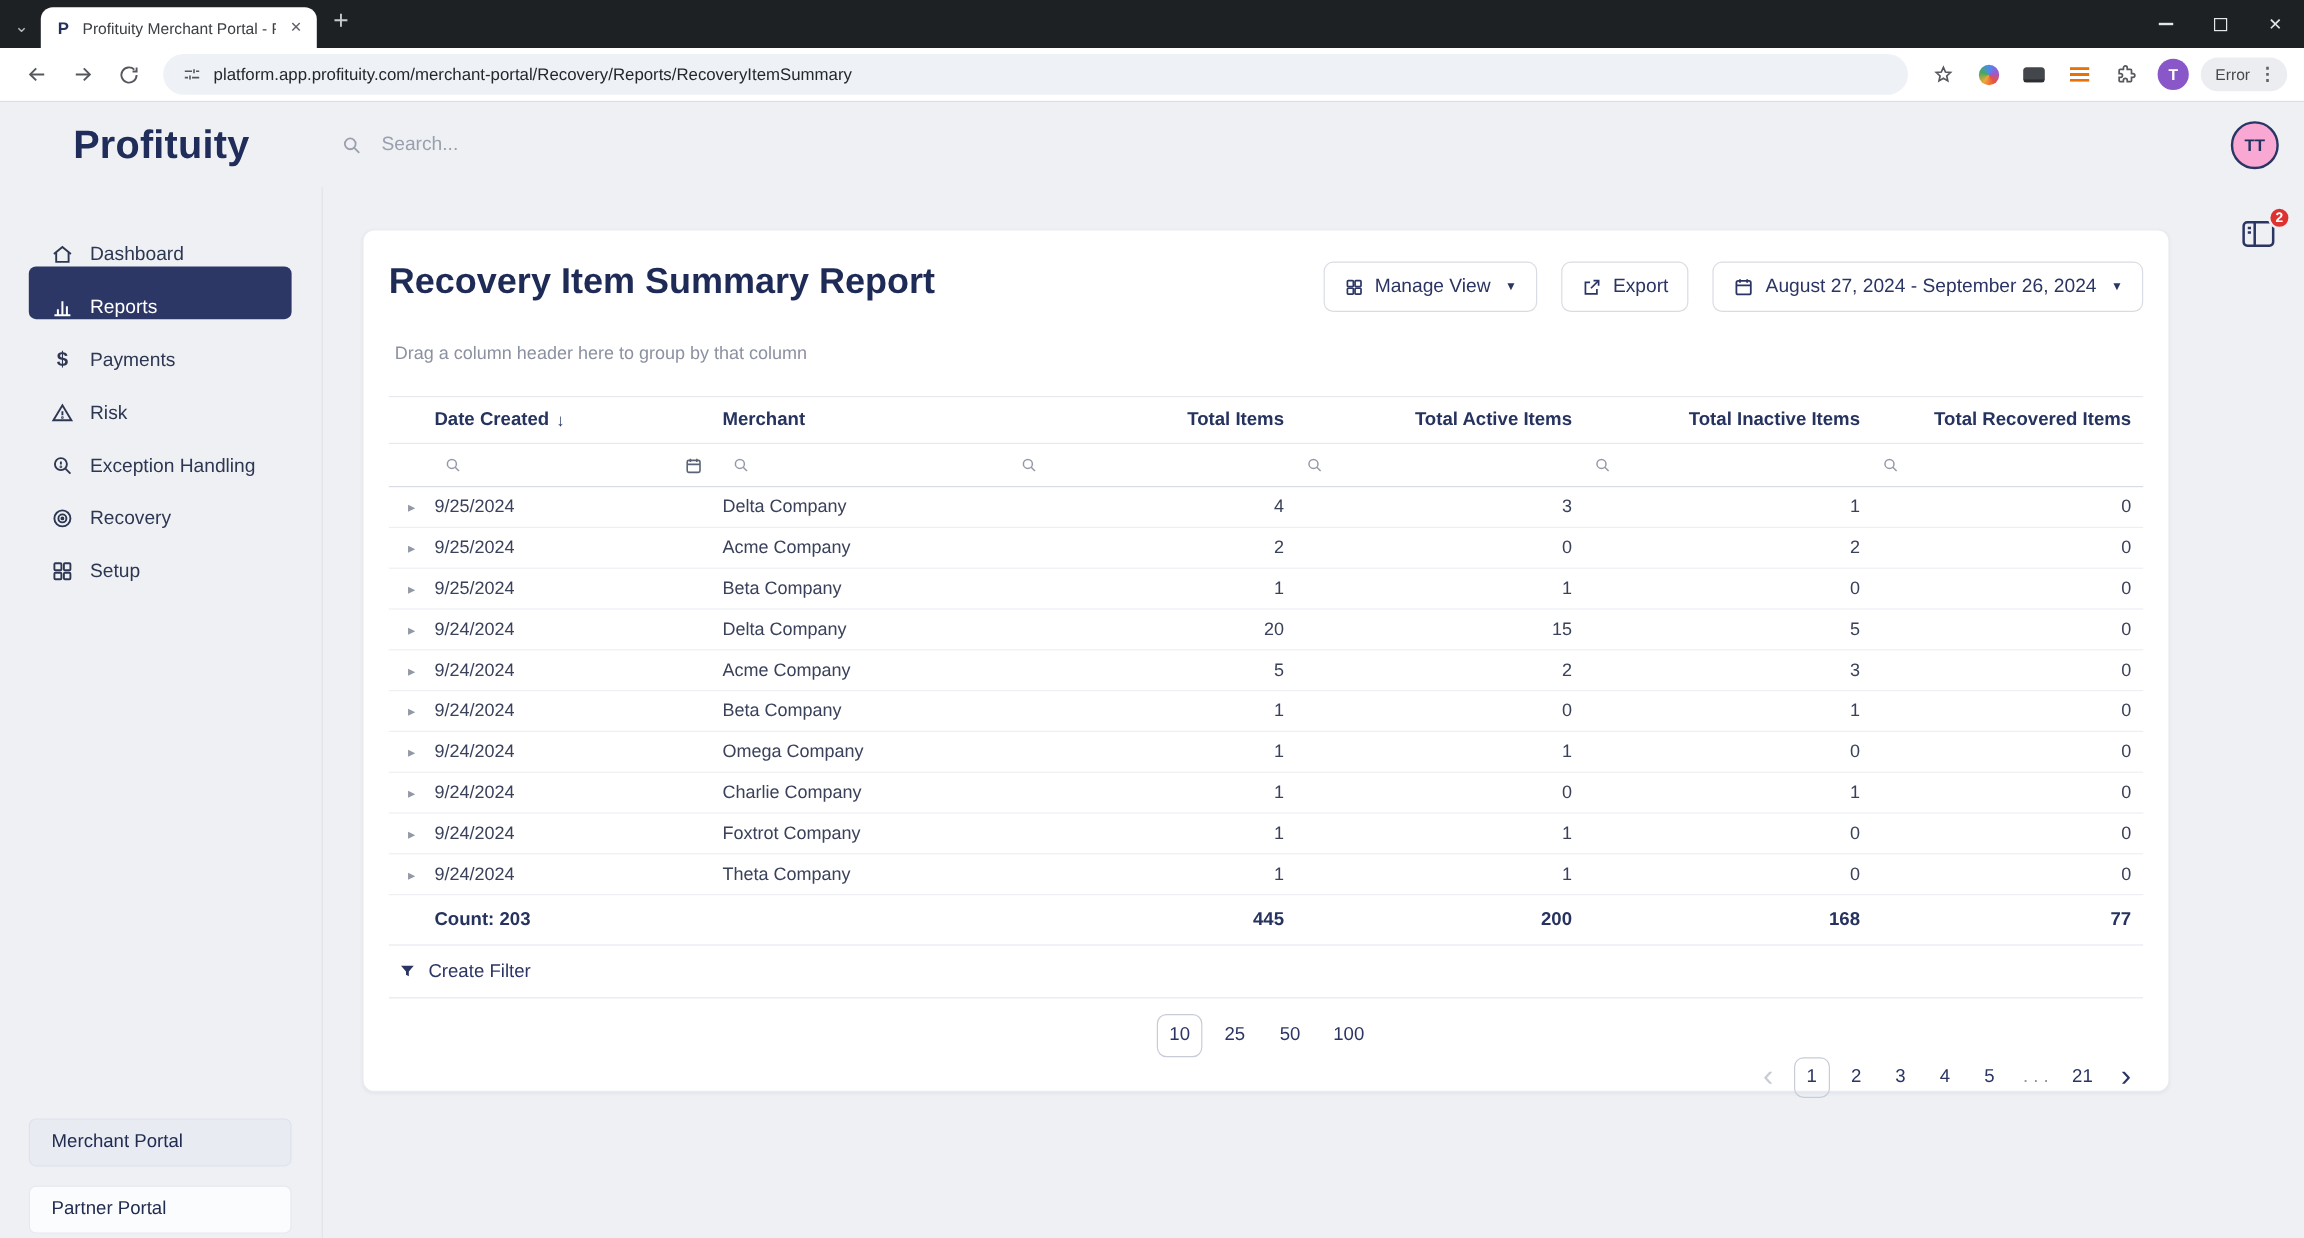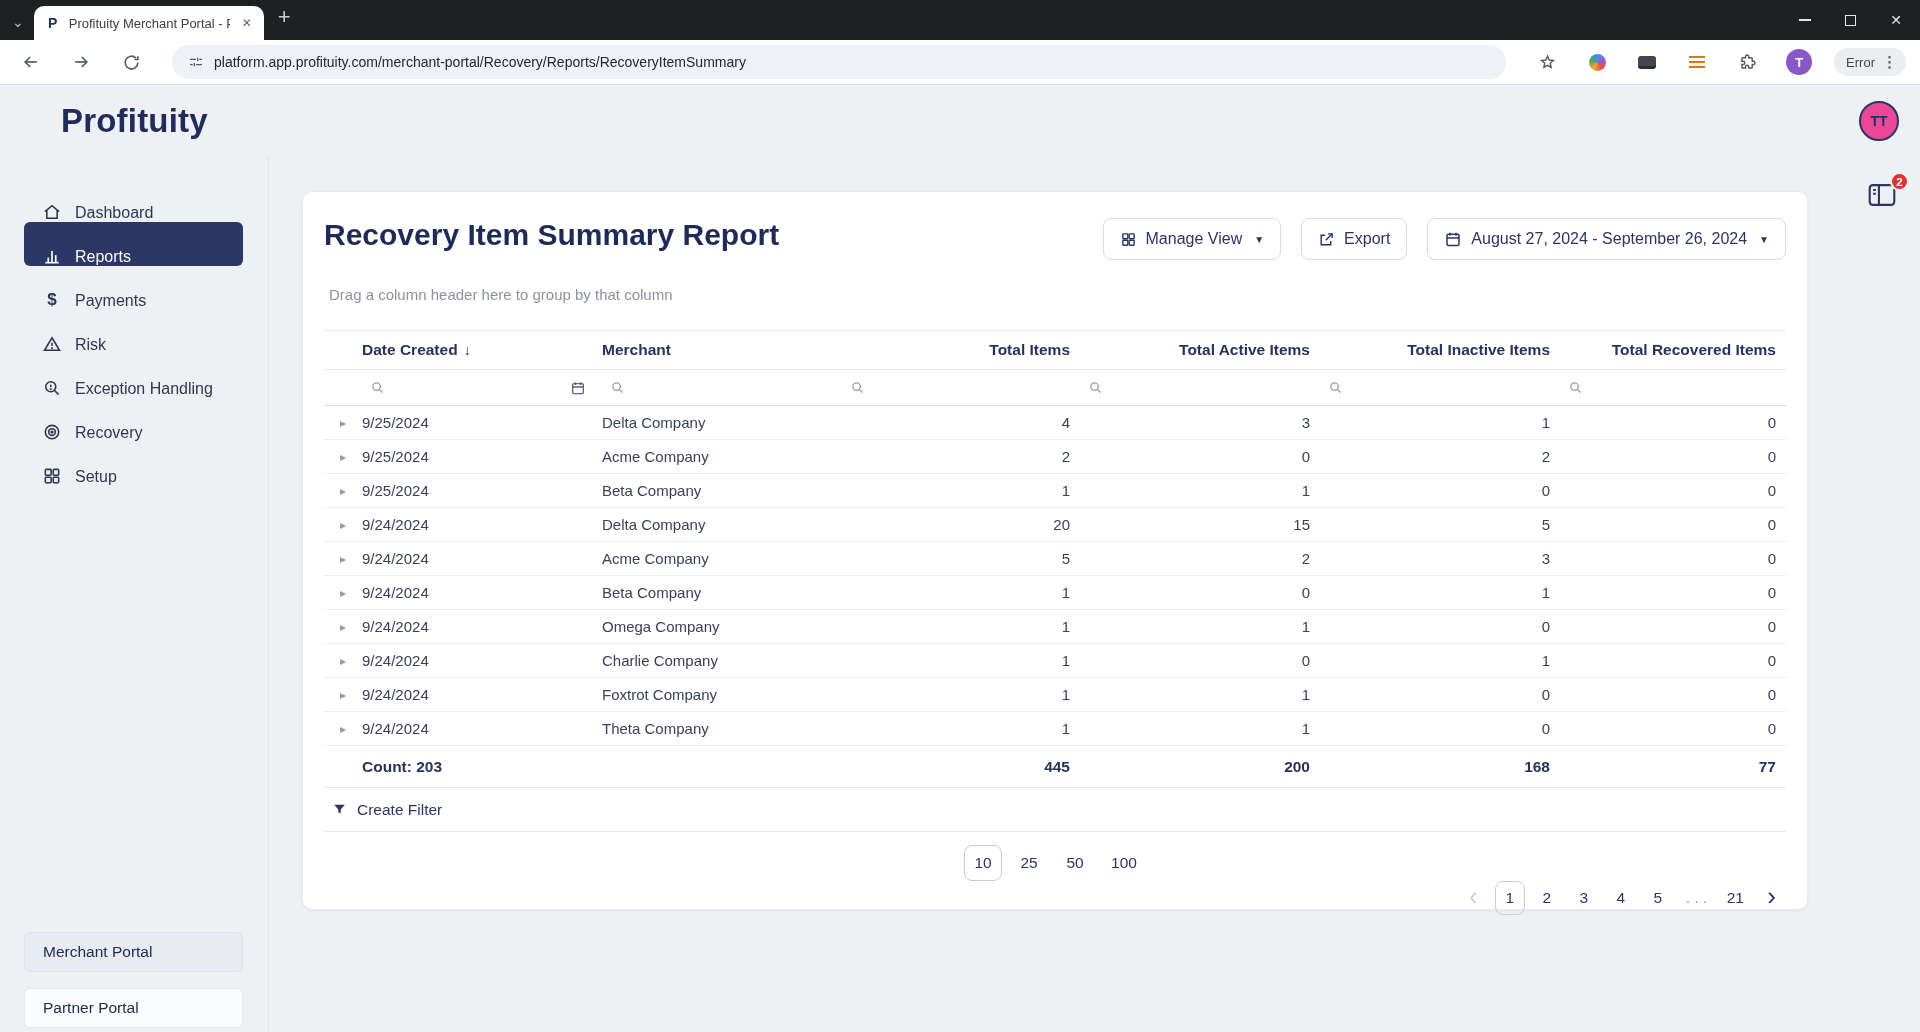--- a/index.html
+++ b/index.html
@@ -20,21 +20,21 @@
   .tab-title { flex:1; font-size:13px; color:#3c4043; white-space:nowrap; overflow:hidden; }
   .tab-close { color:#5f6368; font-size:12px; padding:2px 4px; cursor:pointer; }
   .newtab { color:#c6c9cd; font-size:22px; line-height:1; margin:0 0 12px 14px; cursor:pointer; }
   .wincontrols { position:absolute; right:18px; top:0; height:40px; display:flex; align-items:center; gap:34px; }
   .wc { color:#e4e6e9; font-size:14px; cursor:pointer; display:flex; align-items:center; justify-content:center; }
   .wc-max { width:11px; height:11px; border:1.5px solid #e4e6e9; }
   .wc-min { width:12px; border-bottom:2px solid #e4e6e9; height:2px; }
 
   .toolbar {
     height: 45px; background:#fff; border-bottom:1px solid #dcdfe4;
-    display:flex; align-items:center; padding:0 14px; gap:16px;
+    display:flex; align-items:center; padding:0 14px; gap:4px;
   }
   .tbtn { width:34px; height:34px; display:flex; align-items:center; justify-content:center; color:#55585e; cursor:pointer; flex:0 0 auto; }
   .urlbar {
     flex:1; height:34px; background:#eef1f5; border-radius:17px; margin:0 8px;
     display:flex; align-items:center; gap:10px; padding:0 16px; cursor:text;
   }
   .url-text { font-size:14px; color:#24272c; white-space:nowrap; }
   .ext { display:inline-block; cursor:pointer; }
   .ext-colorful { width:17px; height:17px; border-radius:50%; background:conic-gradient(#4b8bf4,#9b59d0,#e8533c,#f0a63a,#47a85c,#4b8bf4); }
   .ext-dark { width:18px; height:13px; border-radius:3px; background:#43464a; border-bottom:3px solid #2c2e31; }
@@ -48,21 +48,21 @@
   .app-header { height:70px; display:flex; align-items:center; padding:0 21px 0 61px; }
   .logo { font-size:33px; font-weight:bold; color:#202c59; letter-spacing:.2px; }
   .app-search { display:flex; align-items:center; gap:14px; margin-left:76px; color:#9aa0ad; }
   .app-search input {
     border:none; outline:none; background:transparent; font-size:16px; color:#3a415a;
     width:420px; font-family:inherit;
   }
   .app-search input::placeholder { color:#9aa0ad; }
   .avatar-tt {
     margin-left:auto; width:40px; height:40px; border-radius:50%; border:2px solid #2b3563;
-    background:#ec4899; color:#24315e; font-size:14px; font-weight:bold;
+    background:#f9a8d4; color:#24315e; font-size:14px; font-weight:bold;
     display:flex; align-items:center; justify-content:center; cursor:pointer;
   }
 
   .sidebar { position:absolute; top:70px; bottom:0; left:0; width:269px; border-right:1px solid #e1e3e9; }
   .nav { padding-top:22px; display:flex; flex-direction:column; }
   .nav-item {
     height:44px; margin:0 25px 0 24px; border-radius:6px; cursor:pointer;
     display:flex; align-items:flex-end; gap:13px; padding-left:18px;
     color:#2e3752; font-size:16px;
   }
@@ -198,20 +198,29 @@
   <div class="error-pill">
     <span>Error</span>
     <span class="kebab">⋮</span>
   </div>
 </div>
 
 <div class="app">
 
   <div class="app-header">
     <span class="logo">Profituity</span>
+    <div class="app-search">
+      <span>
+        <svg width="18" height="18" viewBox="0 0 24 24" fill="none" stroke="currentColor" stroke-width="2">
+            <circle cx="10.5" cy="10.5" r="6"></circle>
+            <path d="m15 15 5.5 5.5"></path>
+          </svg>
+      </span>
+      <input type="text" placeholder="Search..." style="">
+    </div>
     <span class="avatar-tt">TT</span>
   </div>
 
   <div class="sidebar">
     <div class="nav">
       <div class="nav-item">
         <span class="icw">
           <svg width="20" height="20" viewBox="0 0 24 24" fill="none" stroke="currentColor" stroke-width="1.9">
               <path d="M3.5 11.5 12 4.5l8.5 7"></path>
               <path d="M5.8 10v9.5h12.4V10"></path>

